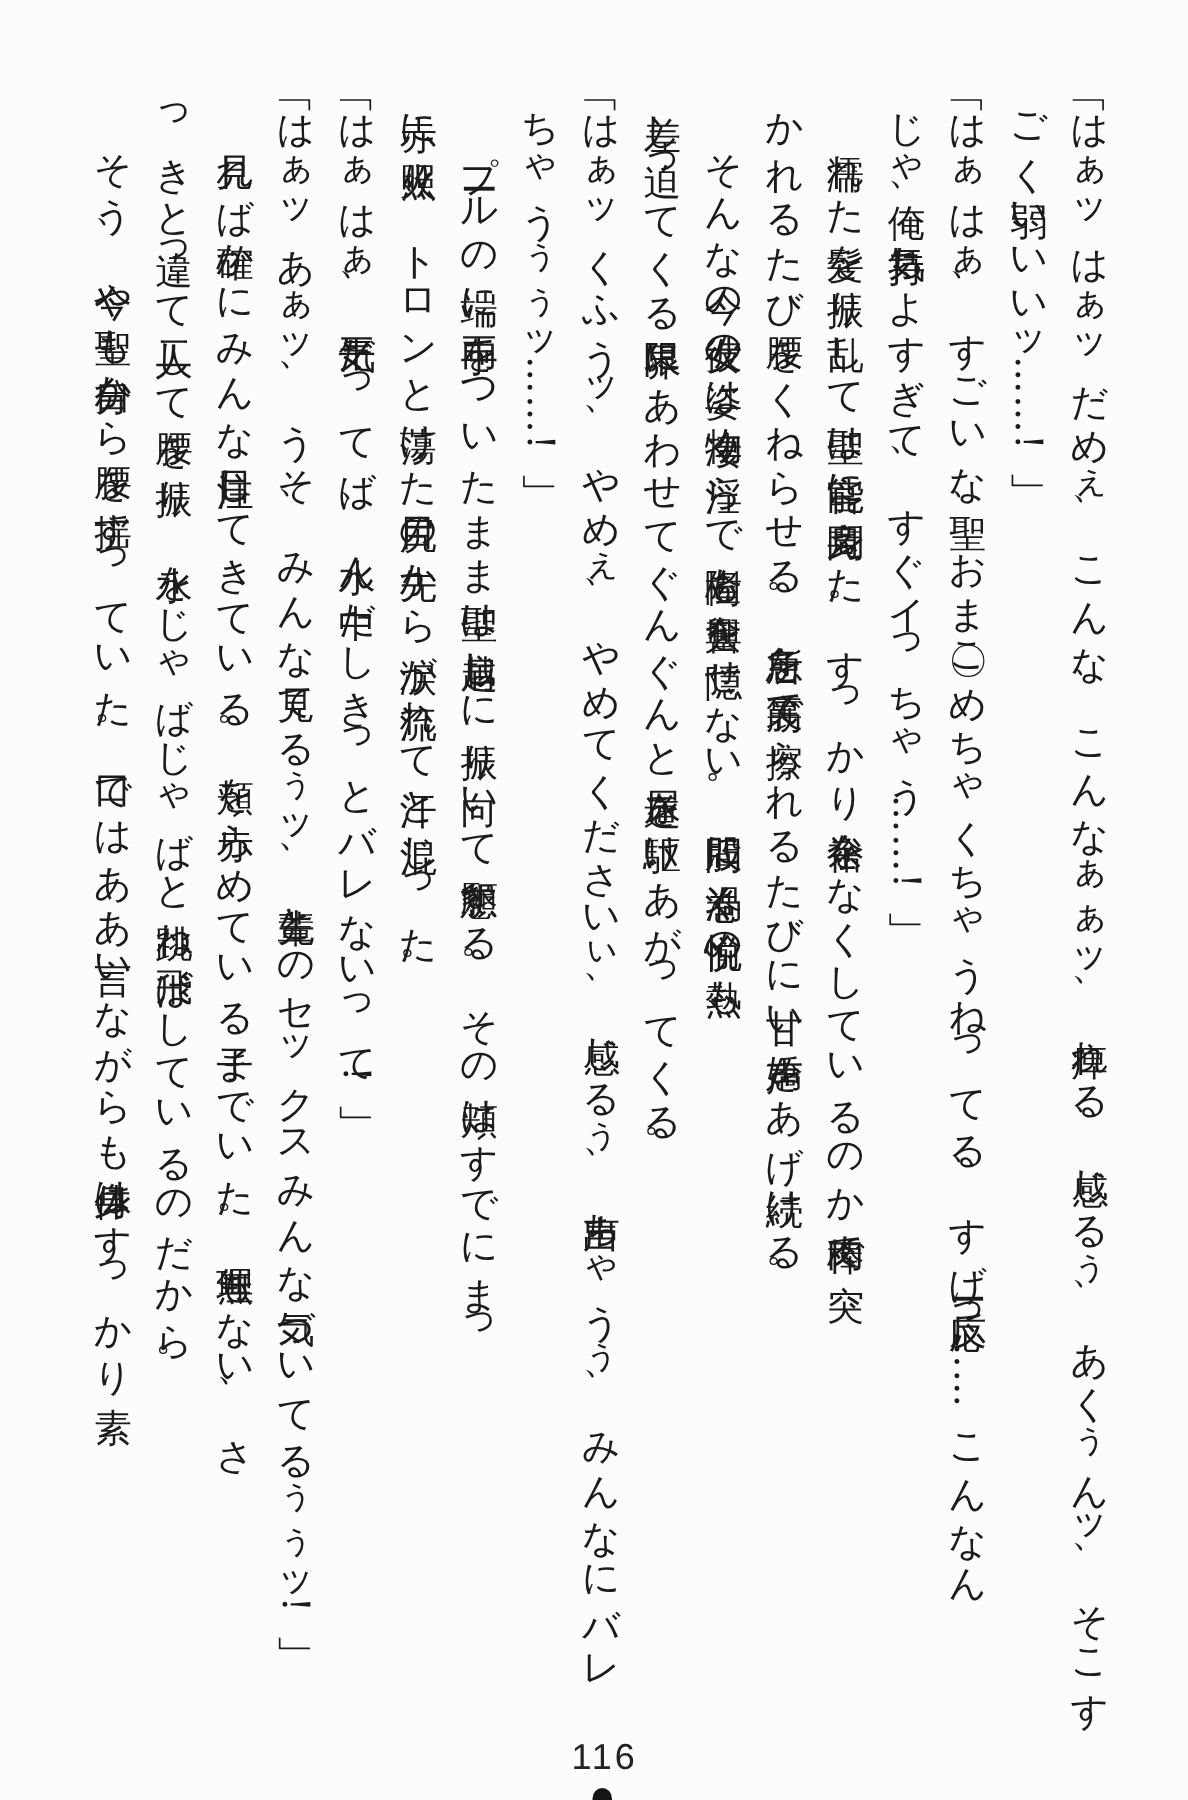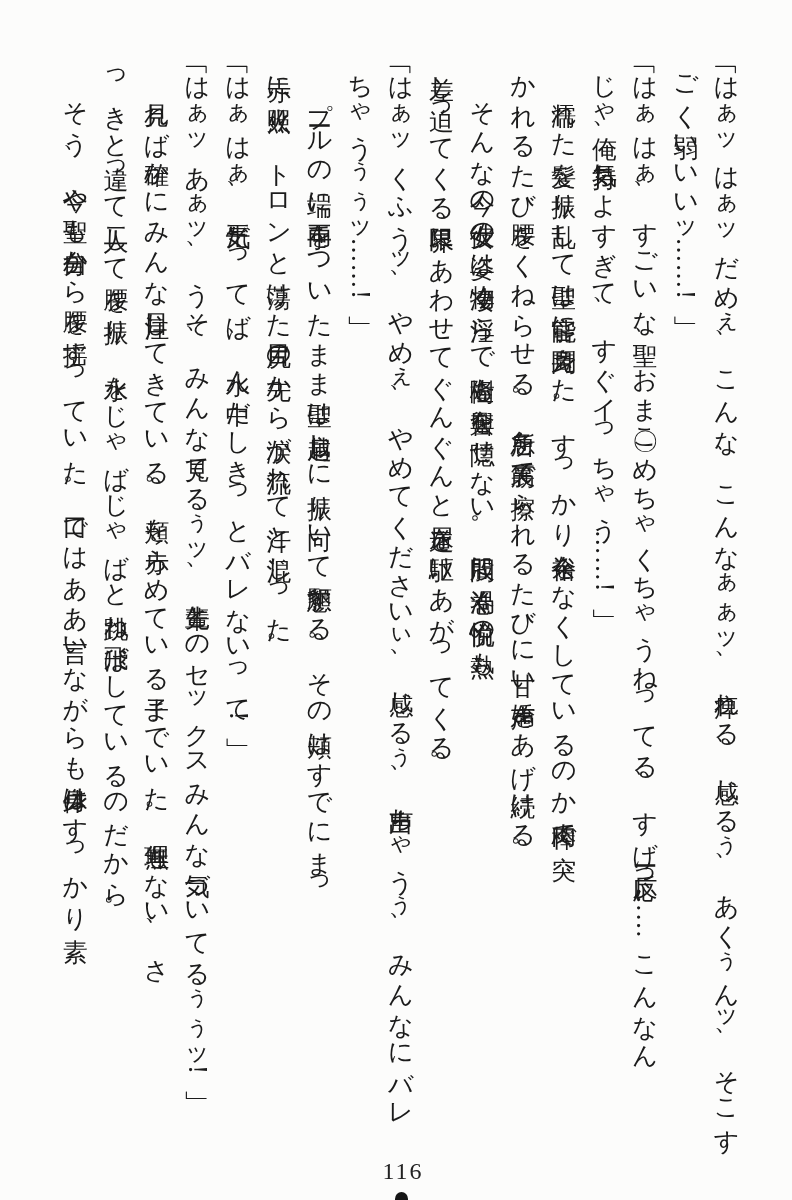--- a/index.html
+++ b/index.html
@@ -38,21 +38,21 @@
   }
   .text-line.indent-1 {
     text-indent: 26px;
   }
   .page-number {
     position: absolute;
     top: 1158px;
     left: 381px;
     width: 44px;
     text-align: center;
-    font-family: Liberation Serif, serif;
+    font-family: Liberation Sans, sans-serif;
     font-size: 24px;
     letter-spacing: 2px;
     color: #222;
   }
   .partial-glyph {
     position: absolute;
     top: 1192px;
     left: 395px;
     width: 13px;
     height: 14px;

